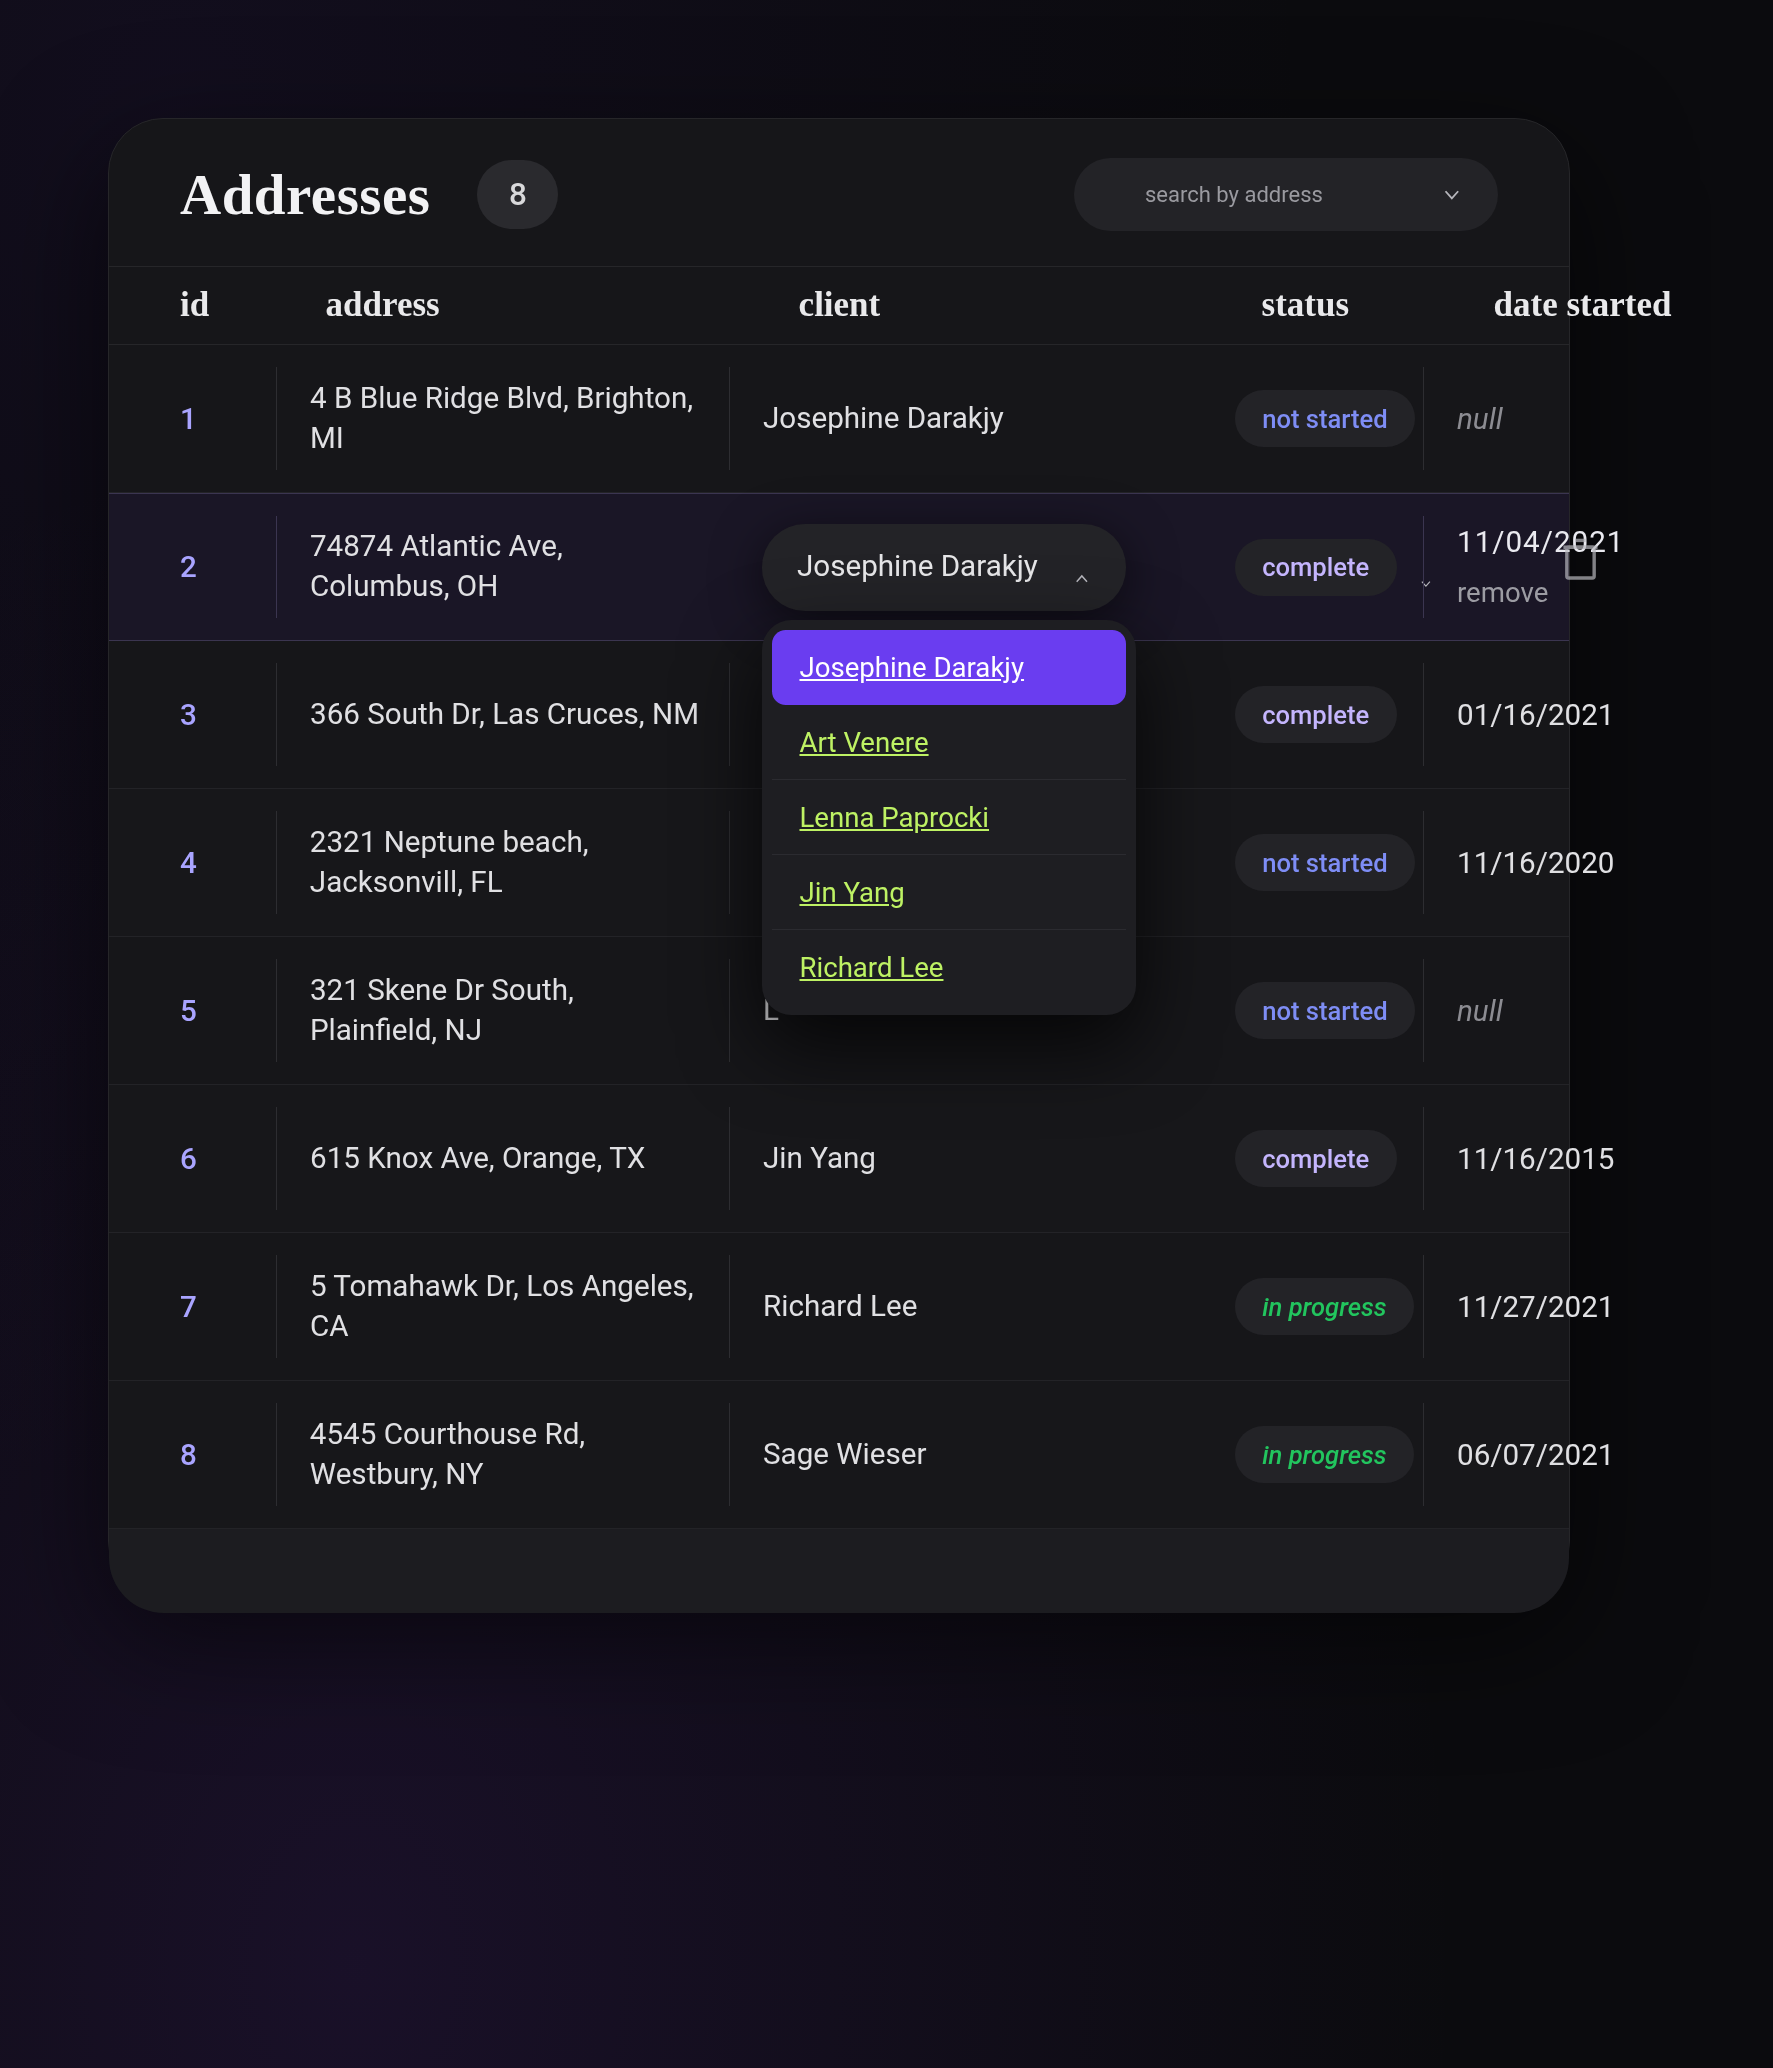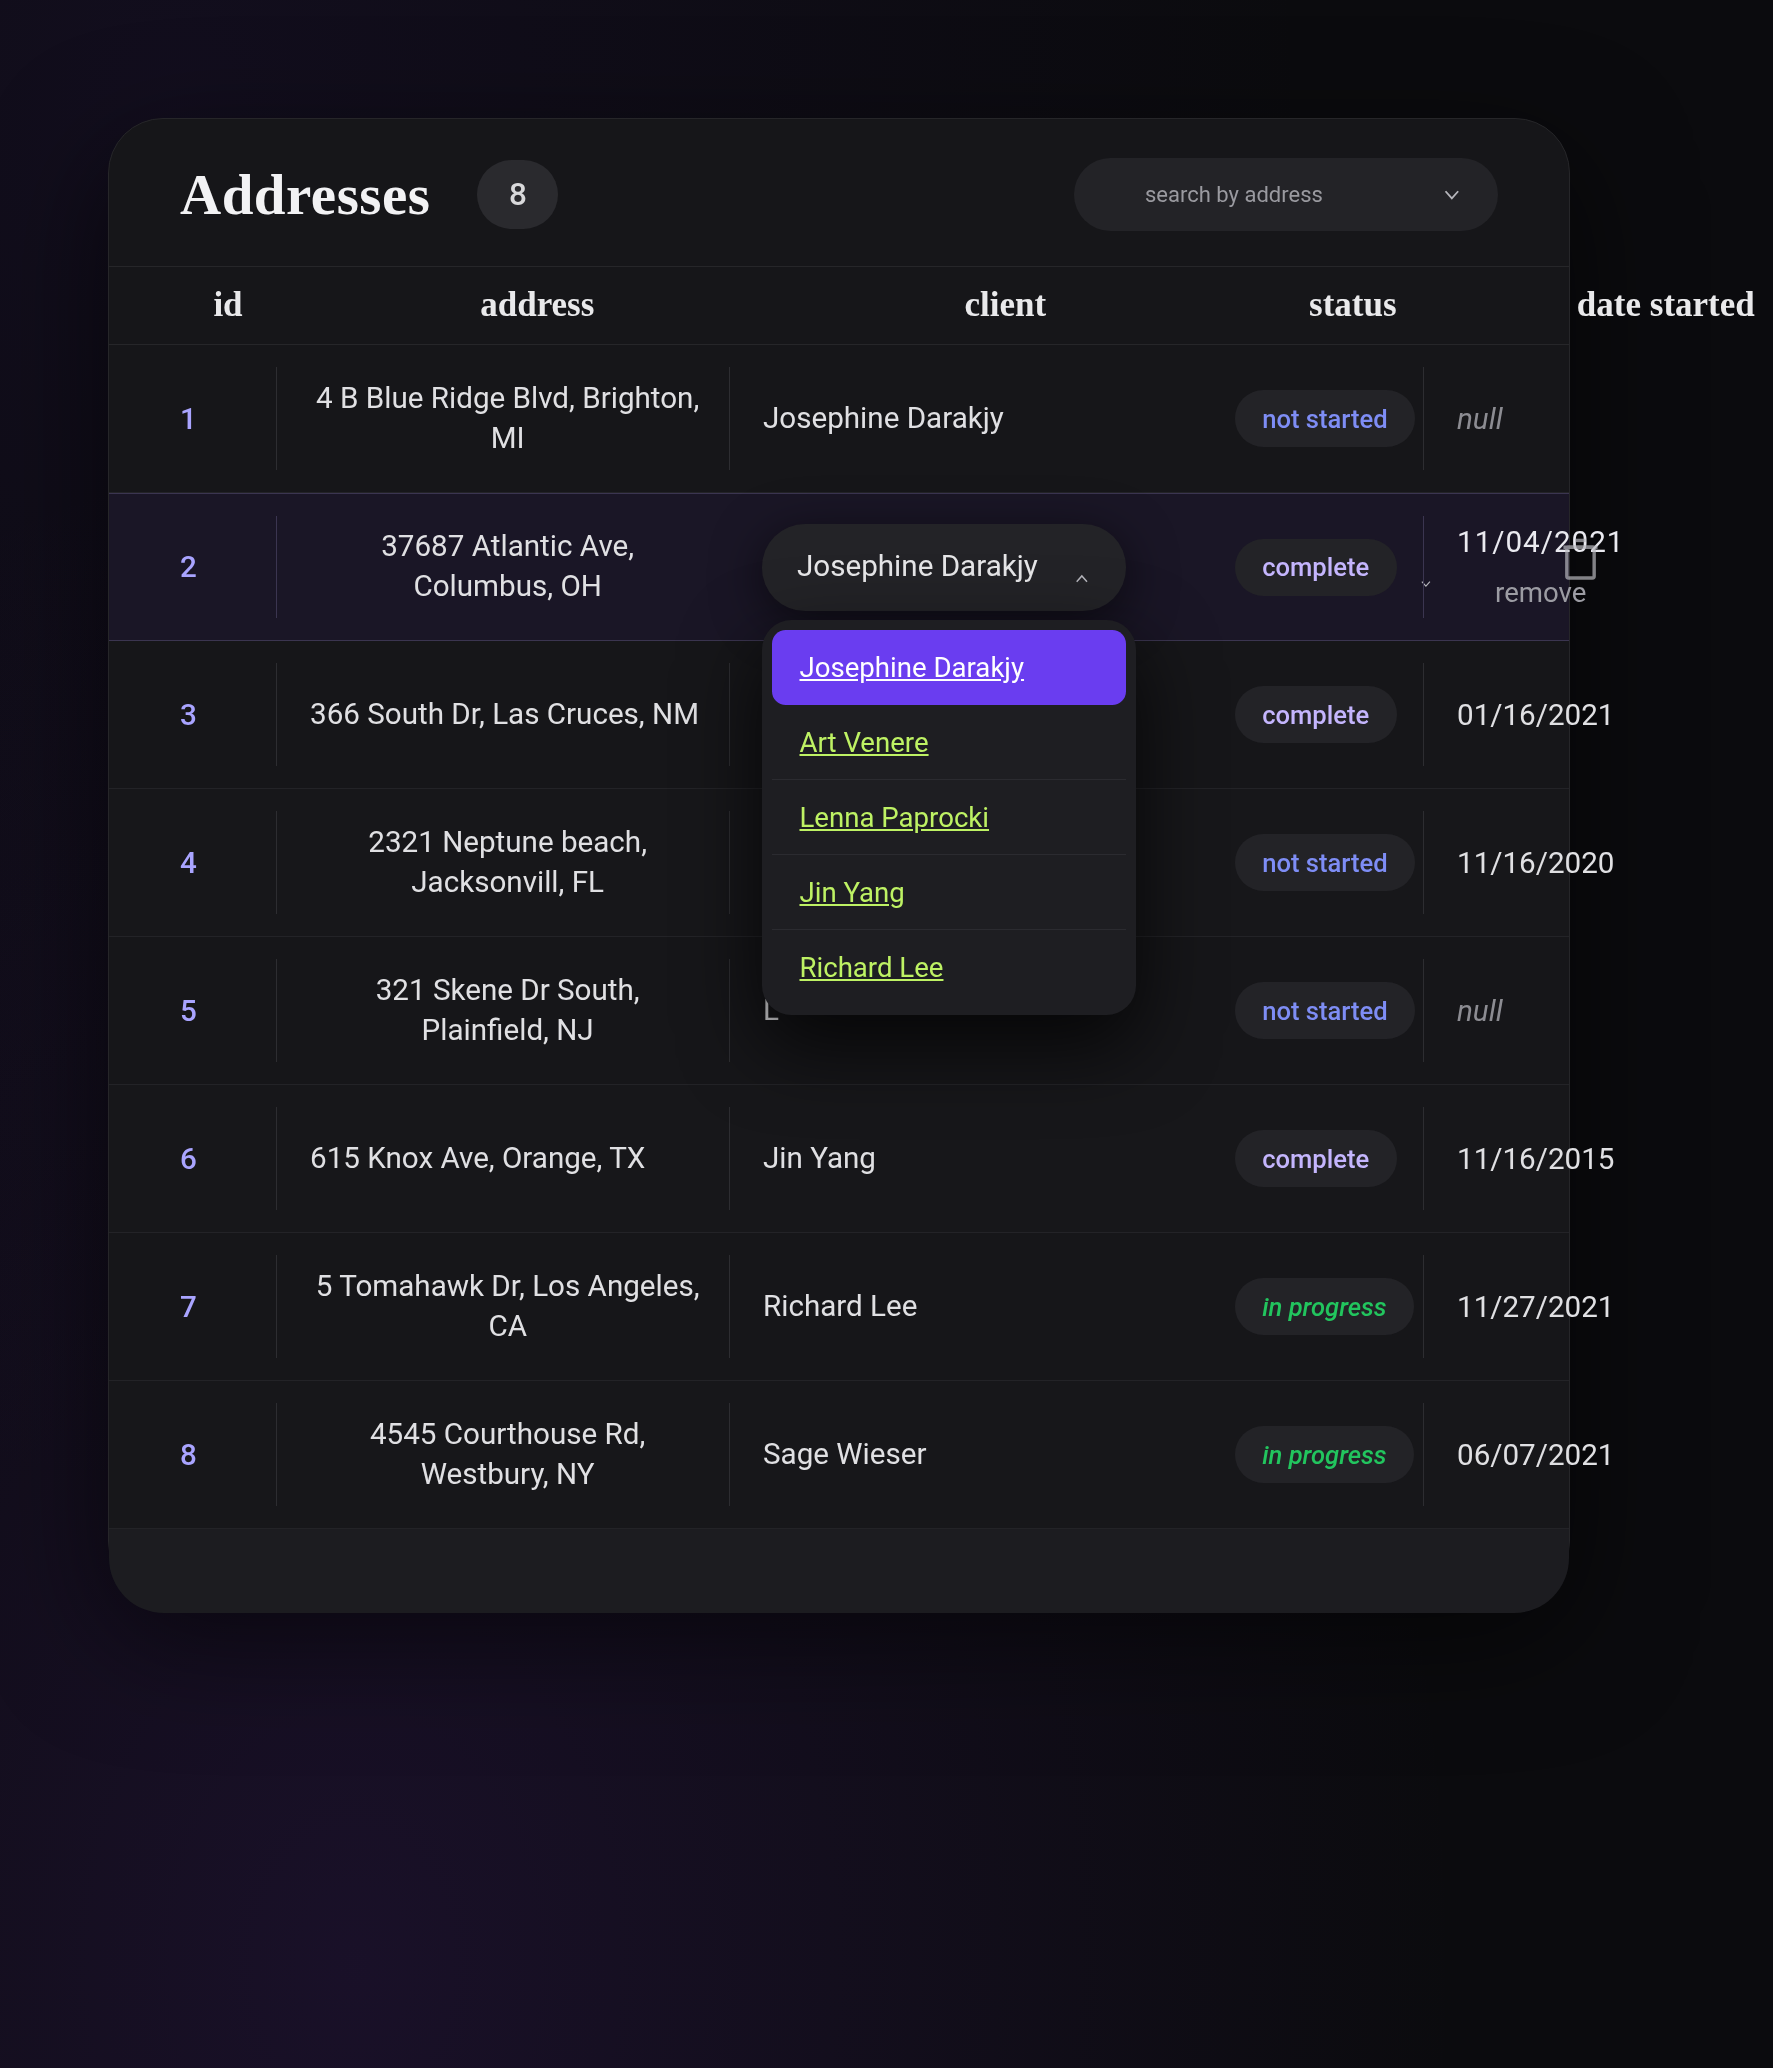--- a/index.html
+++ b/index.html
@@ -18,21 +18,20 @@
     position: absolute;
     left: 108px;
     top: 118px;
     width: 1462px;
     height: 1478px;
     background: #161619;
     border-radius: 55px;
     border: 1px solid #262629;
     box-shadow: 0 39px 118px rgba(0,0,0,0.6);
     overflow: visible;
-    text-align: center;
   }
 
   
   .panel-header {
     display: flex;
     align-items: center;
     padding: 39px 71px 35px 71px;
   }
   .title {
     font-family: Georgia, 'Times New Roman', serif;
@@ -293,21 +292,21 @@
       <div class="cell cell-date">
           <div class="vbar"></div>
           <span class="null">null</span>
         </div>
     </div>
 
     <div class="row active">
       <div class="cell cell-id">2</div>
       <div class="cell">
           <div class="vbar"></div>
-          <div class="cell-addr">37687 Atlantic Ave, Columbus, OH</div>
+          <div class="cell-addr">74874 Atlantic Ave, Columbus, OH</div>
         </div>
       <div class="cell cell-client" style="position:relative;">
         <div class="client-select">
           <span class="selected">Josephine Darakjy</span>
           <span class="chev">
             <svg viewBox="0 0 24 24">
                 <polyline points="5 16 12 8 19 16"></polyline>
               </svg>
           </span>
         </div>

